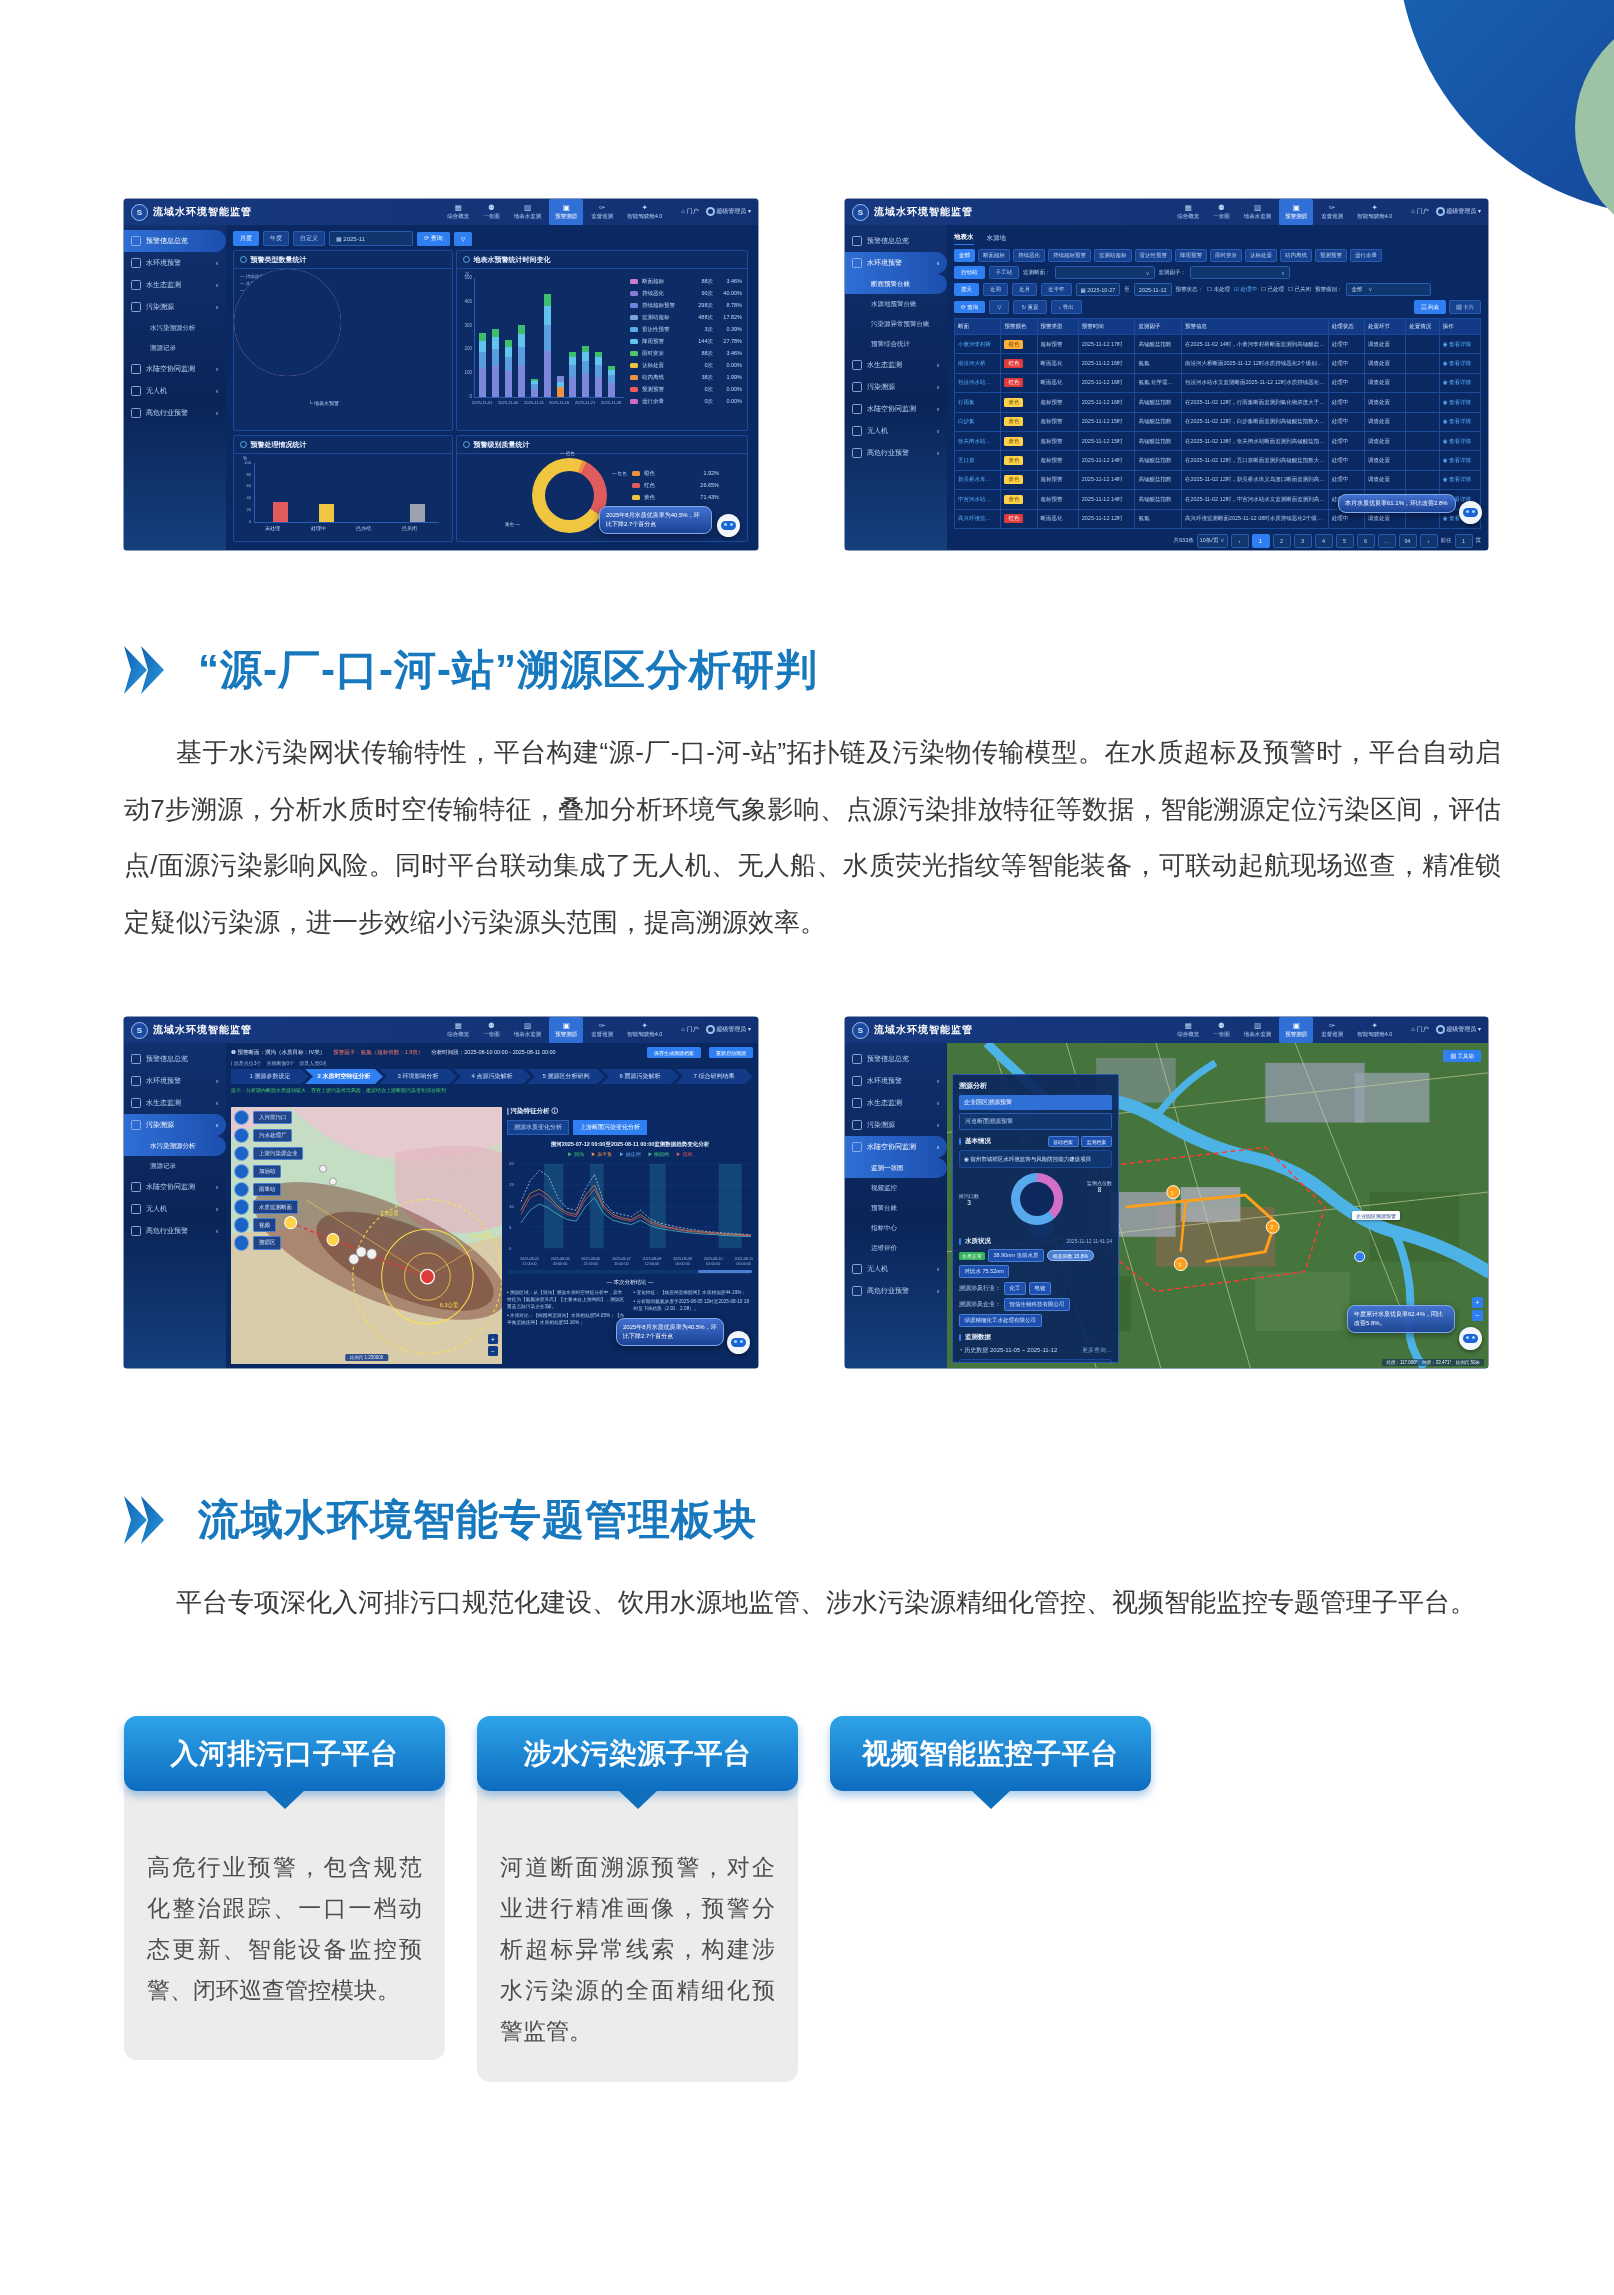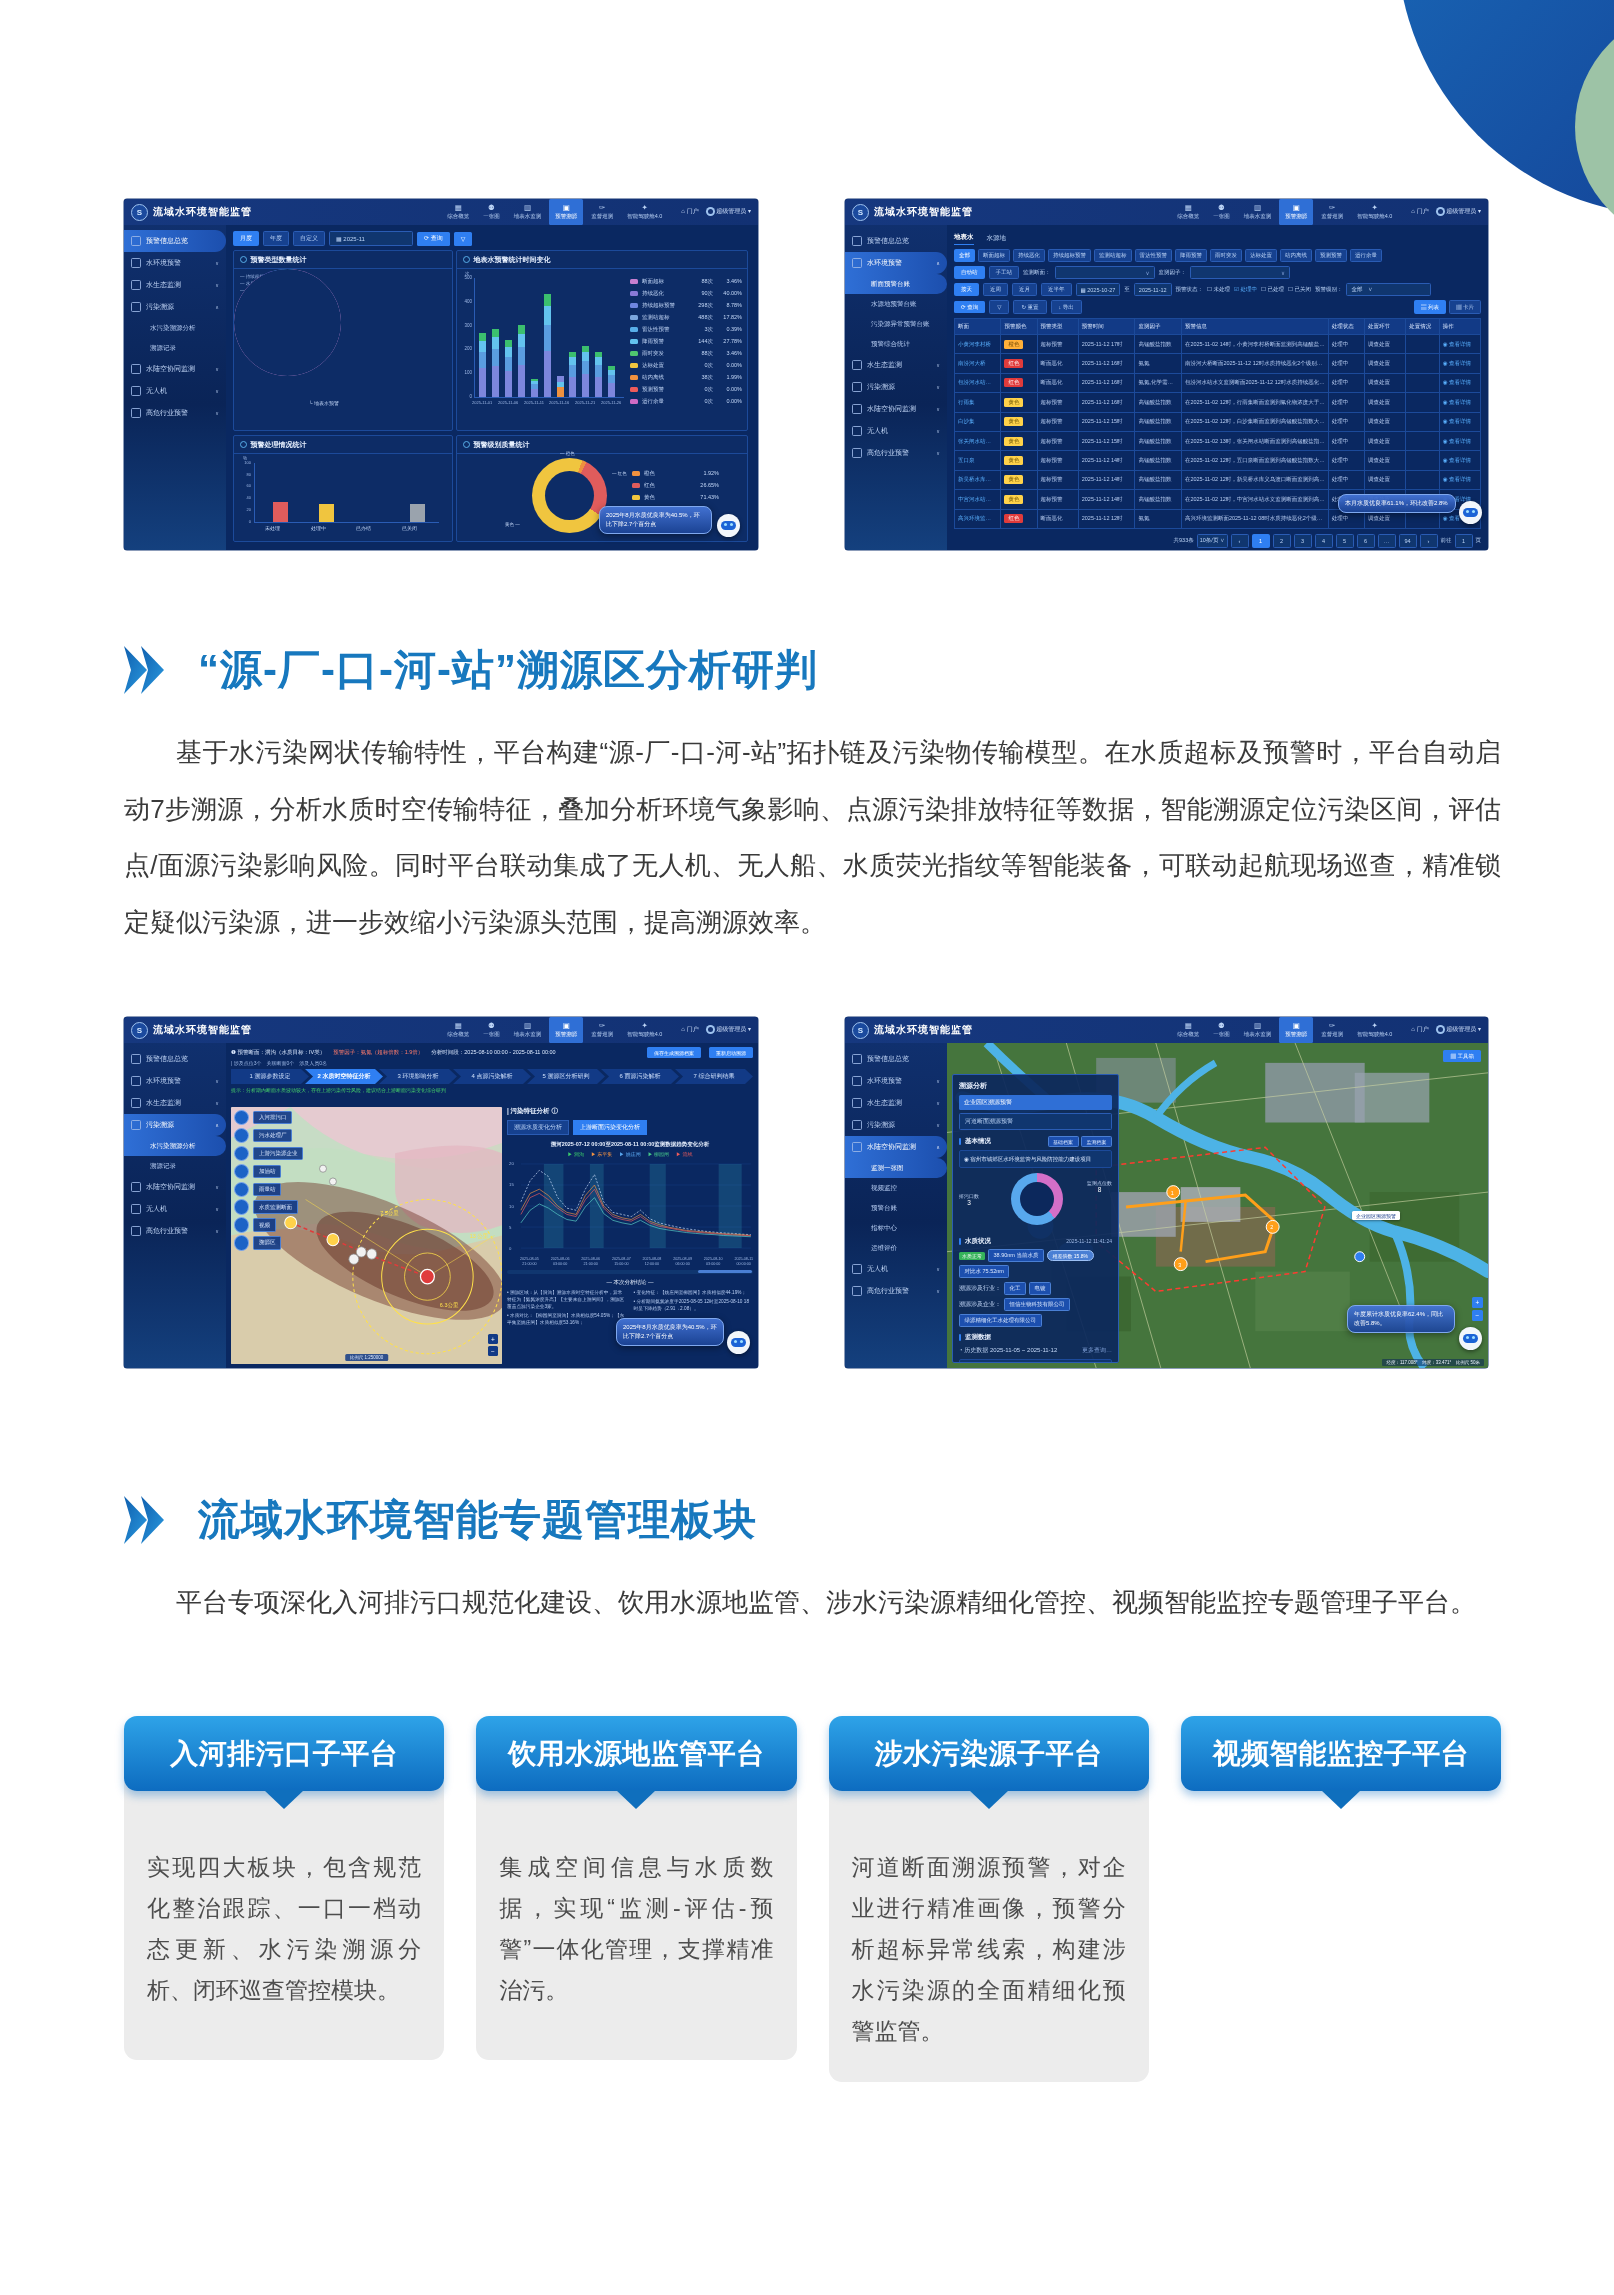--- a/index.html
+++ b/index.html
@@ -1183,30 +1183,21 @@
     <p>平台专项深化入河排污口规范化建设、饮用水源地监管、涉水污染源精细化管控、视频智能监控专题管理子平台。</p>
   </div>
 
   <div class="cards">
     <div class="card">
       <div class="card-head">
           <span>入河排污口子平台</span>
         </div>
       <div class="card-notch"></div>
       <div class="card-body">
-          <p>实现四大板块，包含规范化整治跟踪、一口一档动态更新、水污染溯源分析、闭环巡查管控模块。</p>
-        </div>
-    </div>
-    <div class="card">
-      <div class="card-head">
-          <span>饮用水源地监管平台</span>
-        </div>
-      <div class="card-notch"></div>
-      <div class="card-body">
-          <p>集成空间信息与水质数据，实现“监测-评估-预警”一体化管理，支撑精准治污。</p>
+          <p>高危行业预警，包含规范化整治跟踪、一口一档动态更新、智能设备监控预警、闭环巡查管控模块。</p>
         </div>
     </div>
     <div class="card">
       <div class="card-head">
           <span>涉水污染源子平台</span>
         </div>
       <div class="card-notch"></div>
       <div class="card-body">
           <p>河道断面溯源预警，对企业进行精准画像，预警分析超标异常线索，构建涉水污染源的全面精细化预警监管。</p>
         </div>

